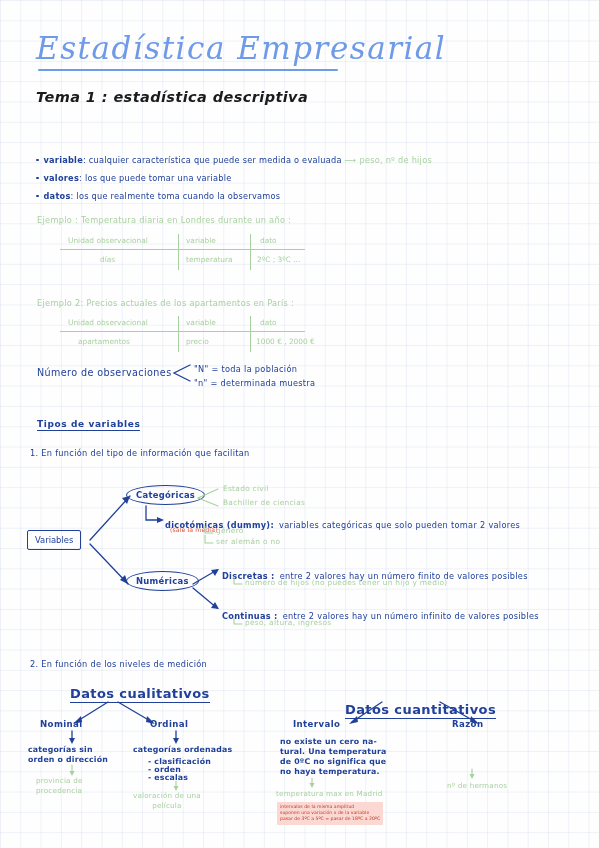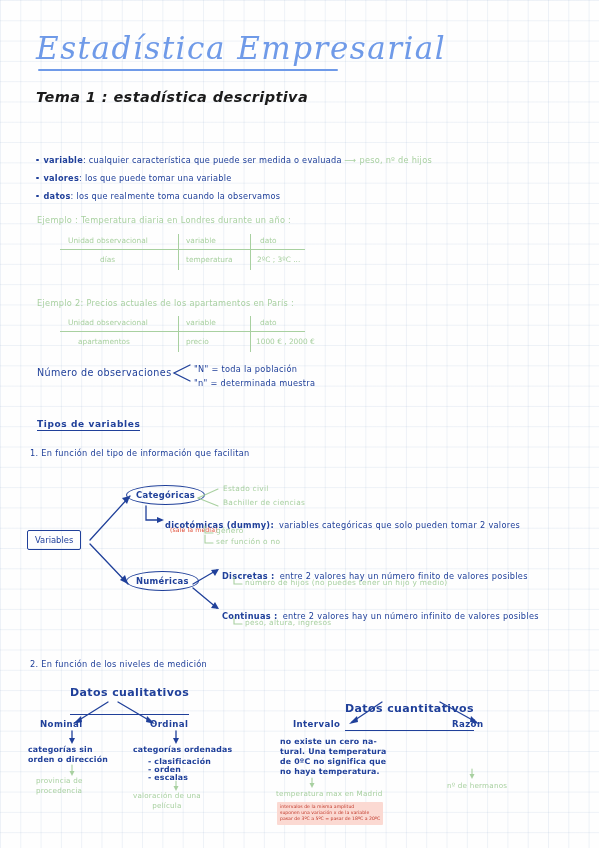--- a/index.html
+++ b/index.html
@@ -75,23 +75,23 @@
     color: #20409a; font-size: 8.4px; font-weight: normal;
     text-align:center; padding: 4px 7px; white-space: nowrap;
     display: inline-block;
   }
   .lbl-blue-b { font-size: 8.2px; font-weight: bold; color: #20409a; letter-spacing:.3px; white-space: nowrap;}
   .lbl-blue   { font-size: 8.2px; color: #20409a; letter-spacing:.3px; white-space: nowrap;}
   .lbl-green  { font-size: 7.4px; color: #a8d0a0; letter-spacing:.3px; white-space: nowrap;}
   .lbl-red    { font-size: 6.2px; color: #e2523c; letter-spacing:.1px; white-space: nowrap;}
 
   .u-head {
-    font-size: 11px; font-weight: bold; color: #20409a;
+    font-size: 13px; font-weight: bold; color: #20409a;
     border-bottom: 1.2px solid #20409a; display:inline-block;
-    padding-bottom: 15px; letter-spacing:.4px; white-space: nowrap;
+    padding-bottom: 1px; letter-spacing:.4px; white-space: nowrap;
   }
   .col-title { font-size: 8.6px; font-weight: bold; color: #20409a; letter-spacing:.4px; white-space:nowrap;}
   .col-body  { font-size: 7.8px; font-weight: bold; color: #20409a; letter-spacing:.2px; line-height: 10px;}
   .col-body.reg { font-weight: bold; }
   .col-ex    { font-size: 7.2px; color: #a8d0a0; letter-spacing:.2px; line-height: 9.5px;}
   .hi-box {
     background: #fbd9d2; color: #c0392b;
     font-size: 4.6px; line-height: 6.2px; letter-spacing: 0px;
     padding: 2px 3px; border-radius: 1px; white-space: nowrap;
   }
@@ -187,21 +187,21 @@
     <span class="lbl-blue">variables categóricas que solo pueden tomar 2 valores</span>
   </div>
   <div class="abs lbl-red" style="left:170px; top:526px;">(sale la media)</div>
   <svg class="ink" style="left:203px; top:524px; width:14px; height:22px;">
     <path class="stroke-g" d="M2,2 L2,9 L10,9"></path>
   </svg>
   <div class="abs lbl-green" style="left:216px; top:526px;">género</div>
   <svg class="ink" style="left:203px; top:533px; width:14px; height:22px;">
     <path class="stroke-g" d="M2,2 L2,10 L10,10"></path>
   </svg>
-  <div class="abs lbl-green" style="left:216px; top:537px;">ser función o no</div>
+  <div class="abs lbl-green" style="left:216px; top:537px;">ser alemán o no</div>
 
   <div class="abs node-oval" style="left:126px; top:571px;">Numéricas</div>
   <svg class="ink" style="left:191px; top:566px; width:32px; height:50px;">
     <path class="stroke-b" d="M2,18 L26,4"></path>
     <path class="stroke-b" d="M2,22 L26,42"></path>
     <polygon class="fill-b" points="28,3 20,4 24,10"></polygon>
     <polygon class="fill-b" points="28,43 20,42 24,36"></polygon>
   </svg>
 
   <div class="abs" style="left:222px; top:564px; white-space:nowrap;">

